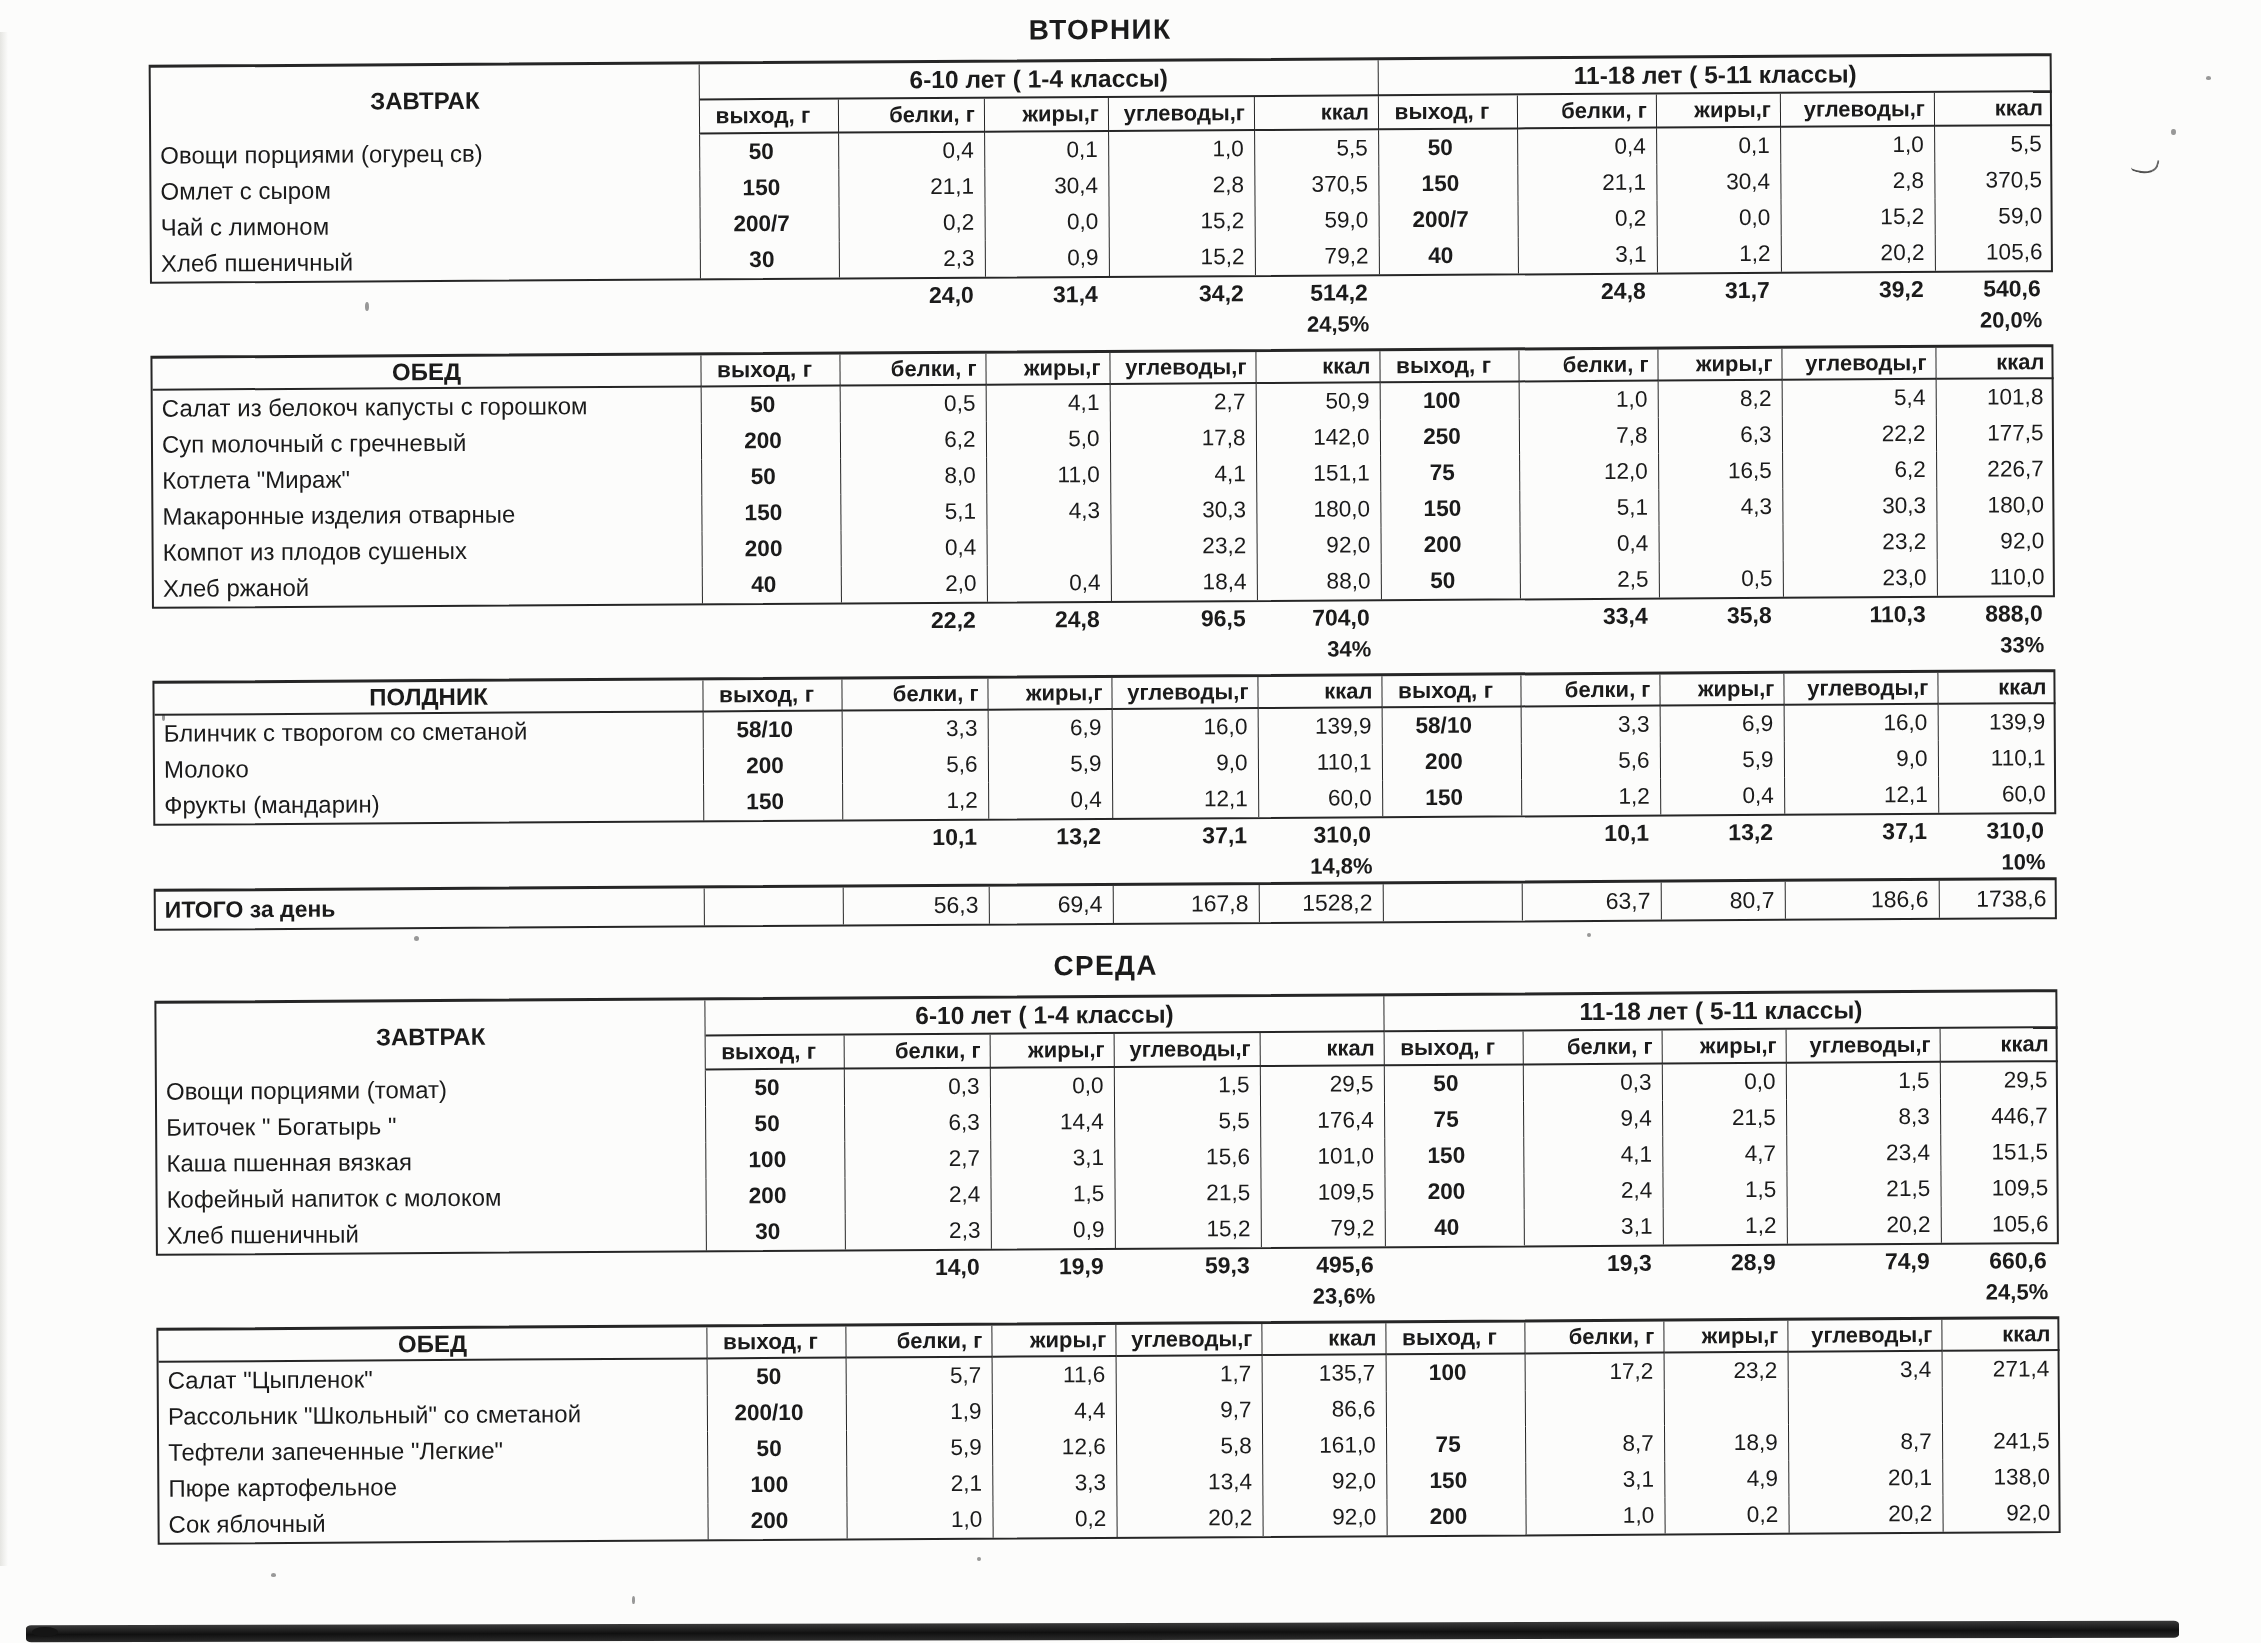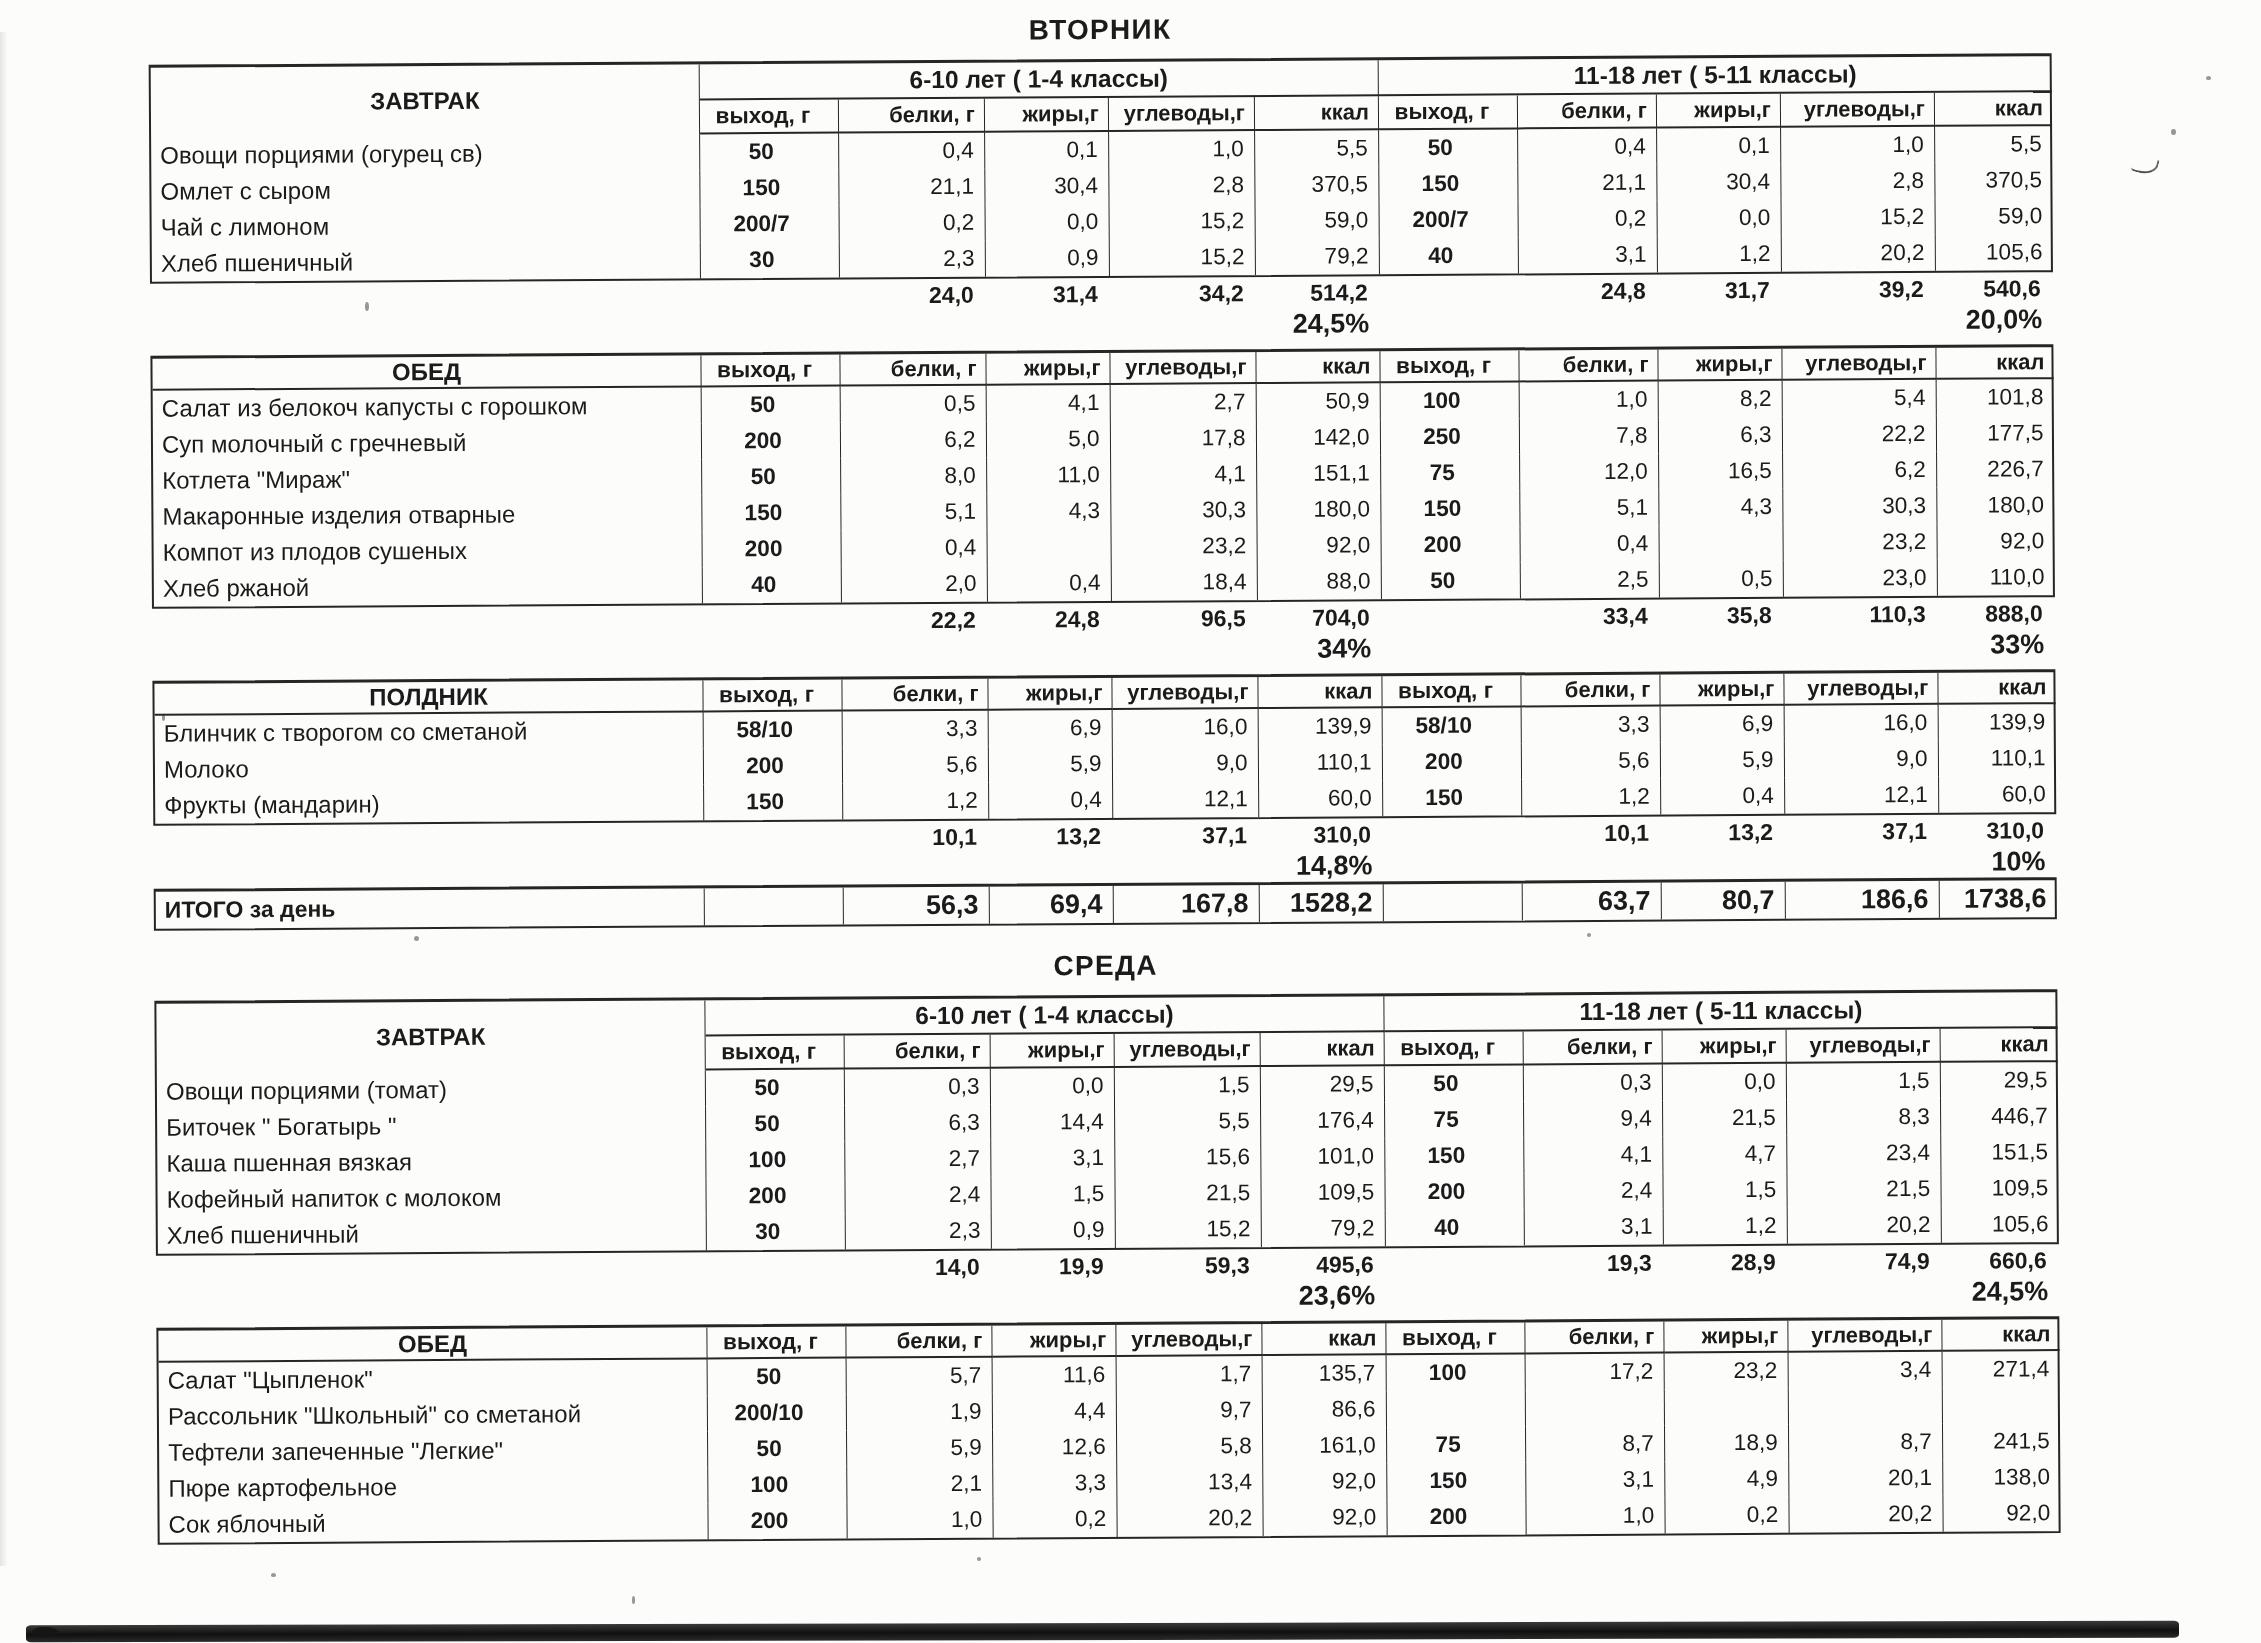--- a/index.html
+++ b/index.html
@@ -25,25 +25,25 @@
   .colhead.out{justify-content:center;padding-right:12px;}
   .shead-row{height:32px;}
   .dish-row{height:36px;}
   .dish{justify-content:flex-start;padding-left:9px;font-size:24px;}
   .num{justify-content:flex-end;padding-right:10.3px;font-size:22.6px;}
   .out{justify-content:center;font-weight:700;font-size:22.6px;padding-right:16px;}
   .totals-row{height:32px;}
   .totals-row .c,.pct-row .c{border-right:none;}
   .tval{justify-content:flex-end;padding-right:10.3px;font-weight:700;font-size:23px;}
   .pct-row{height:31px;}
-  .pval{justify-content:flex-end;padding-right:9px;font-weight:700;font-size:27px;}
+  .pval{justify-content:flex-end;padding-right:9px;font-weight:700;font-size:22px;}
   .gap14{margin-bottom:9px;}
   .grand .c{height:37px;}
   .grand .dish{font-weight:700;font-size:23px;}
-  .grand .num{font-weight:700;font-size:27px;}
+  .grand .num{font-weight:400;font-size:23px;}
   
   .artifact{position:absolute;pointer-events:none;}
   #bottom-strip{left:26px;top:1623px;width:2153px;height:17.4px;background:linear-gradient(#3a3a3a,#101010 55%,#2b2b2b);border-radius:5.2px/3.2px;transform:rotate(-0.12deg);}
   #corner-blob{left:32px;top:1627px;width:26px;height:10.3px;background:#151515;border-radius:50%;}
   #left-edge{left:0;top:32px;width:8.4px;height:1534px;background:linear-gradient(to right,#d9d9d4,rgba(255,255,255,0));opacity:.65;}
   #squiggle{left:2132px;top:157px;width:26px;height:17px;border-bottom:2.6px solid rgba(40,40,40,.8);border-right:2.6px solid rgba(40,40,40,.7);border-radius:0 0 70% 20%;transform:rotate(14deg);}
   .speck{background:rgba(30,30,30,.45);border-radius:50%;}
 </style>
 </head>
 <body>

